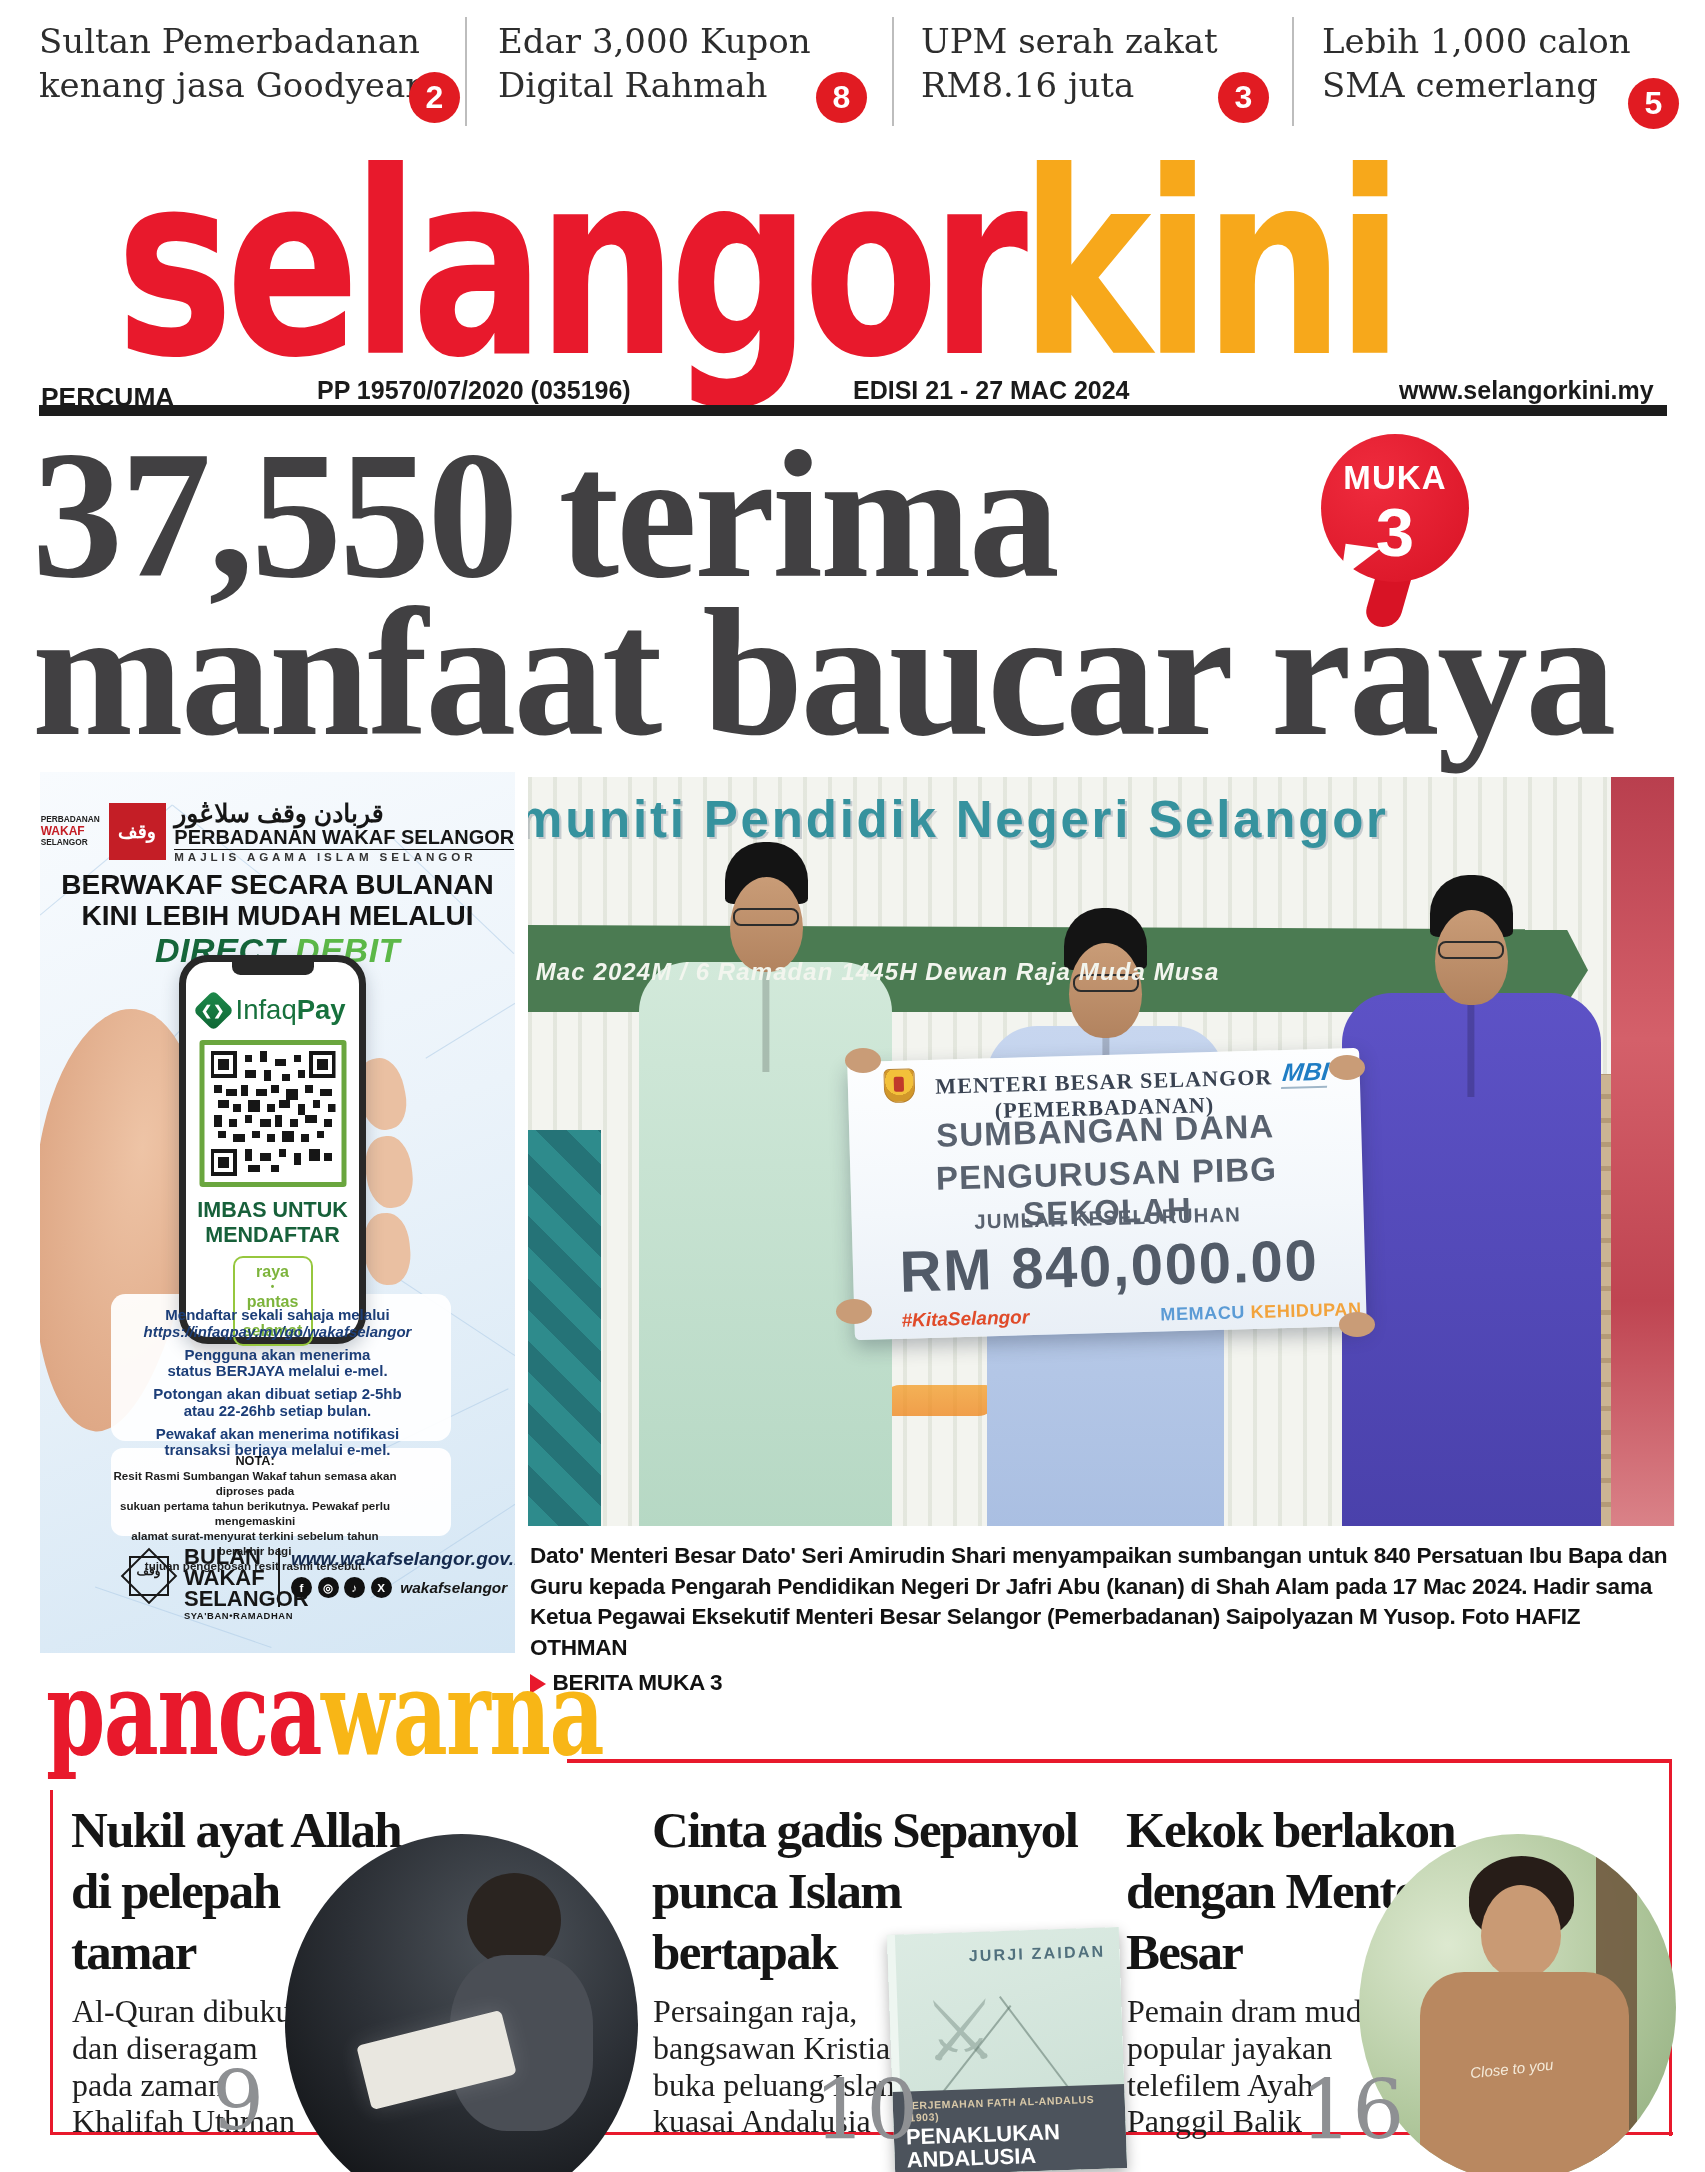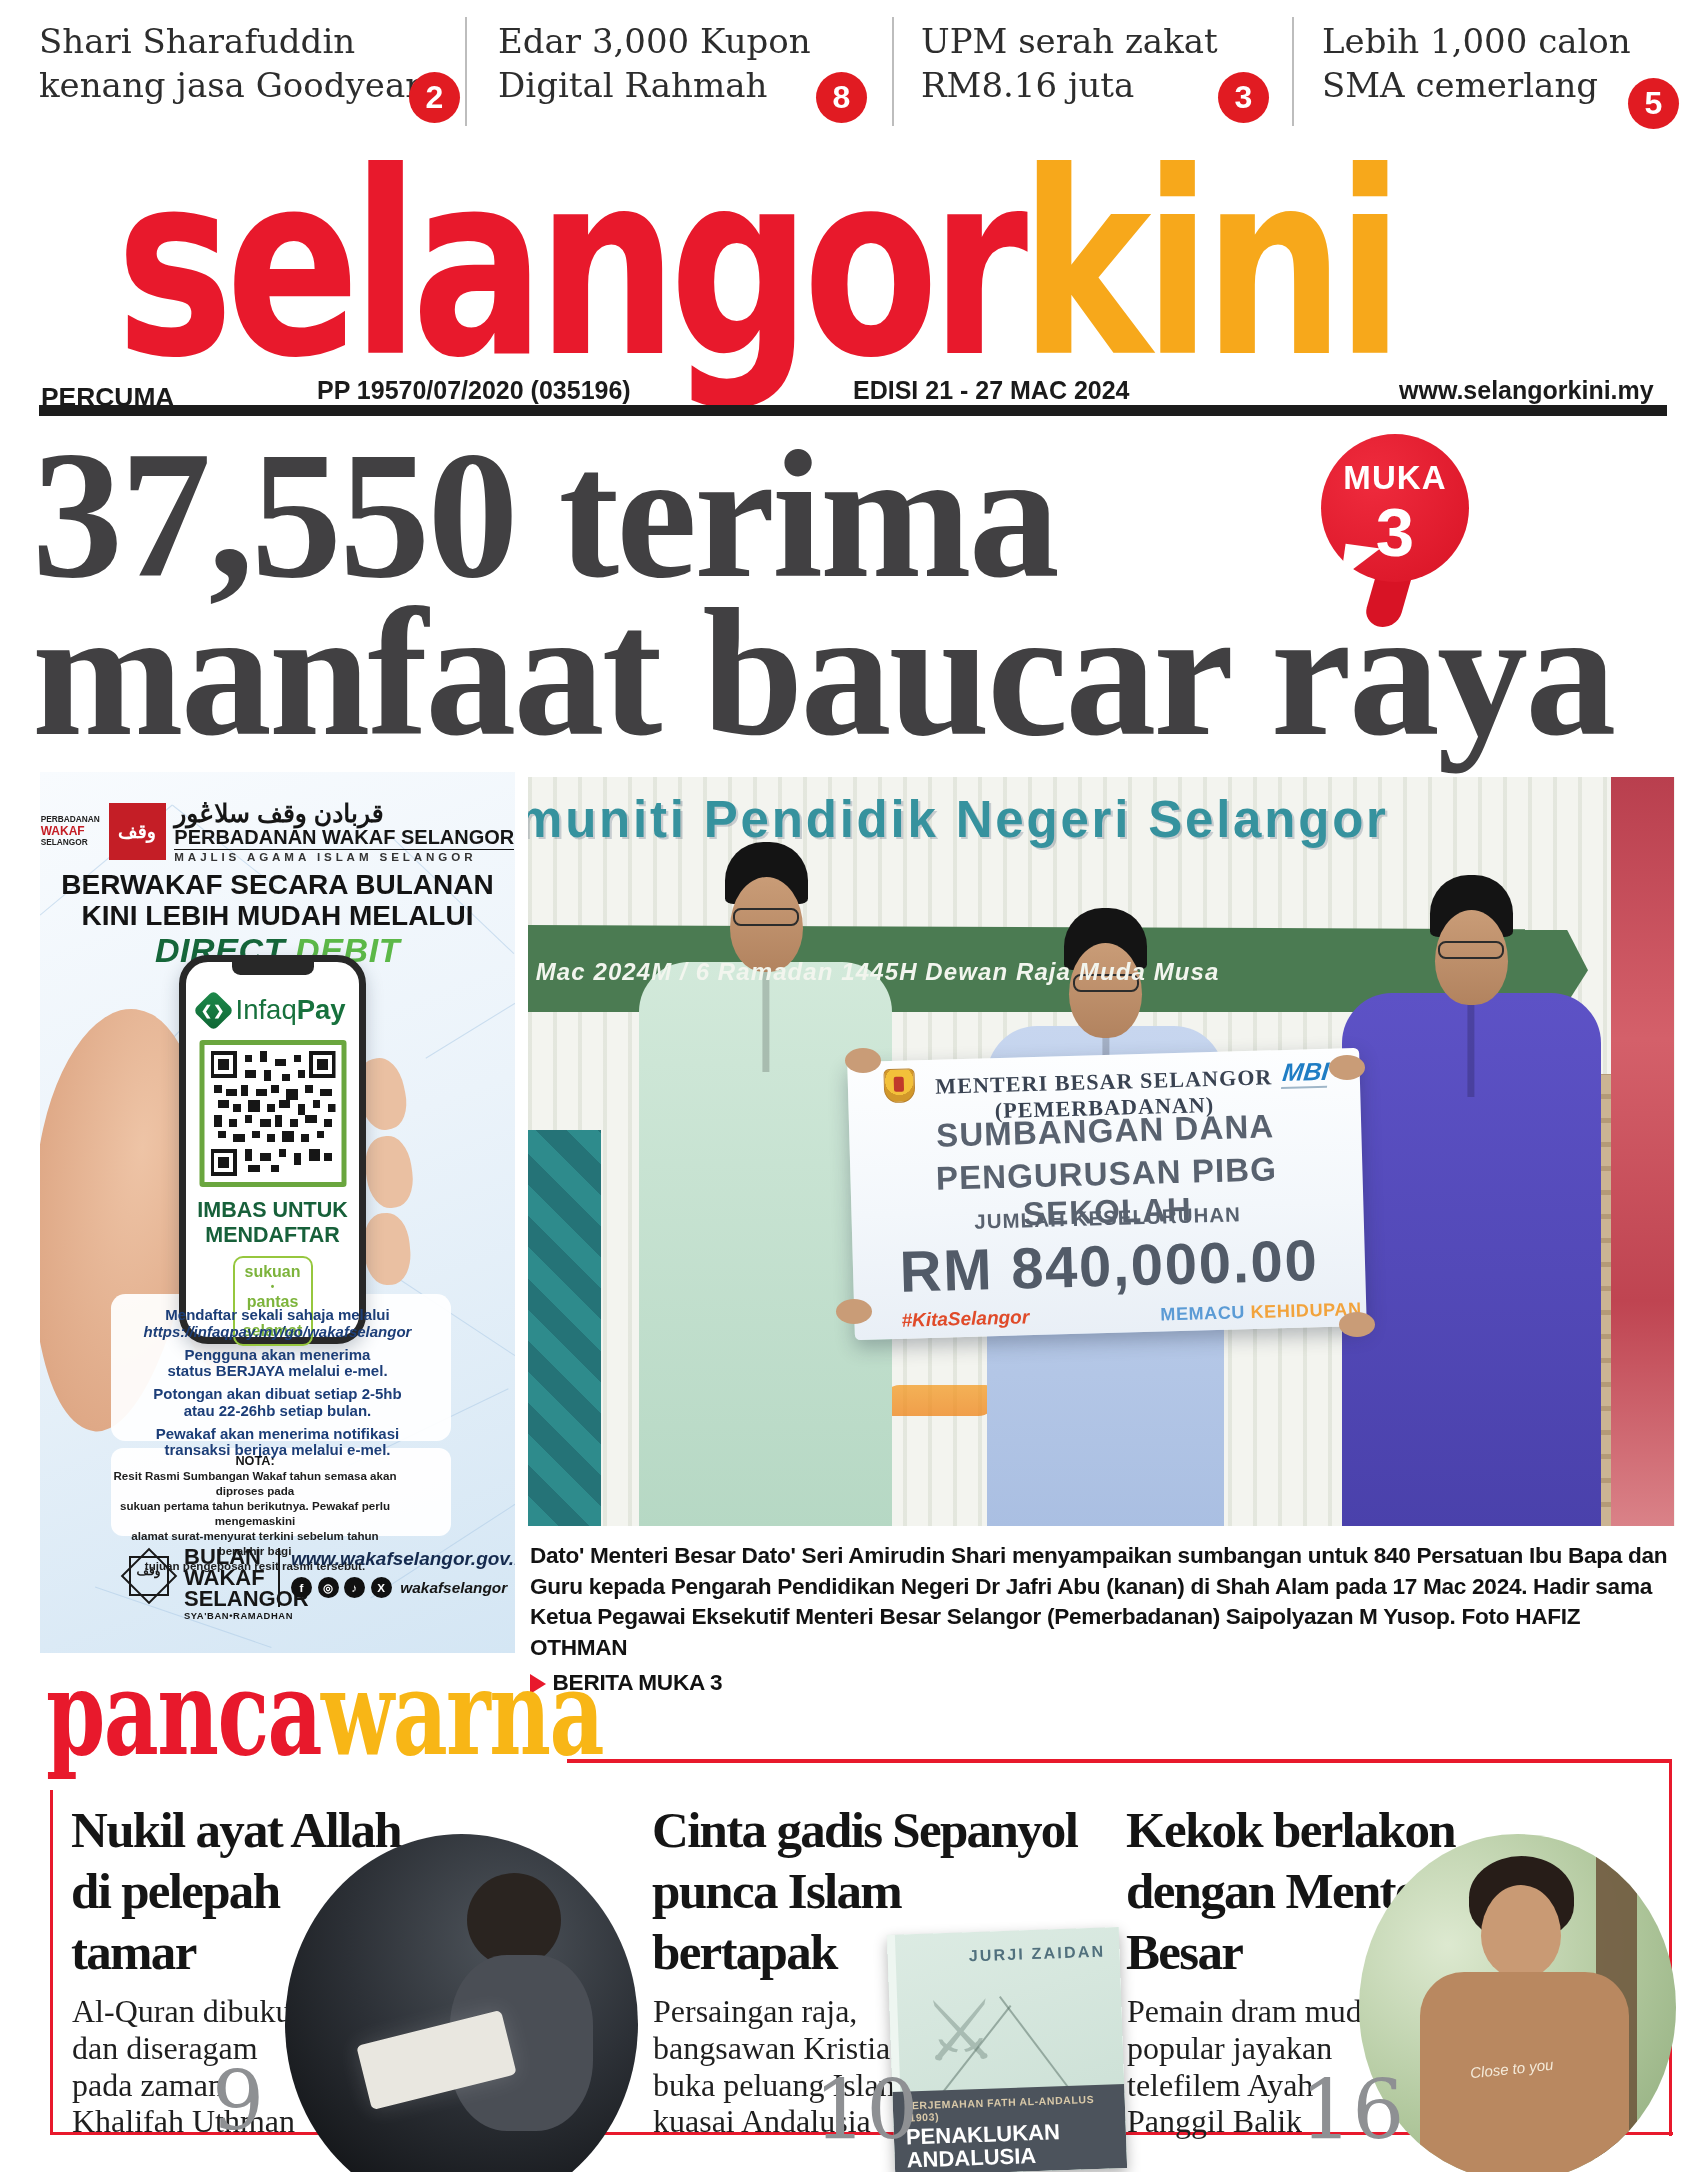--- a/index.html
+++ b/index.html
@@ -219,21 +219,21 @@
           border-radius:44px 44px 0 0;}
   .shirttext{position:absolute;left:50px;top:88px;font-style:italic;font-size:15px;color:#f4ead9;
              transform:rotate(-6deg);white-space:nowrap;}
 </style>
 </head>
 <body>
 
 <div id="page">
 
   <div class="teaser t1">
-    <div>Shari Sharafuddin</div>
+    <div>Sultan Pemerbadanan</div>
     <div>kenang jasa Goodyear</div>
   </div>
   <div class="tcirc c1">2</div>
   <div class="tdiv d1"></div>
   <div class="teaser t2">
     <div>Edar 3,000 Kupon</div>
     <div>Digital Rahmah</div>
   </div>
   <div class="tcirc c2">8</div>
   <div class="tdiv d2"></div>
@@ -379,21 +379,21 @@
               <rect x="10" y="30" width="3" height="2"></rect>
               <rect x="16" y="30" width="2" height="2"></rect>
           </g>
         </svg>
       </div>
       <div class="imbas">
         <div>IMBAS UNTUK</div>
         <div>MENDAFTAR</div>
       </div>
       <div class="feat">
-        <div>sukuan</div>
+        <div>raya</div>
         <div class="fb">•</div>
         <div>pantas</div>
         <div class="fb">•</div>
         <div>selamat</div>
       </div>
     </div>
     <div class="thumb"></div>
 
     <div class="bluetext">
       <div>Mendaftar sekali sahaja melalui</div>

